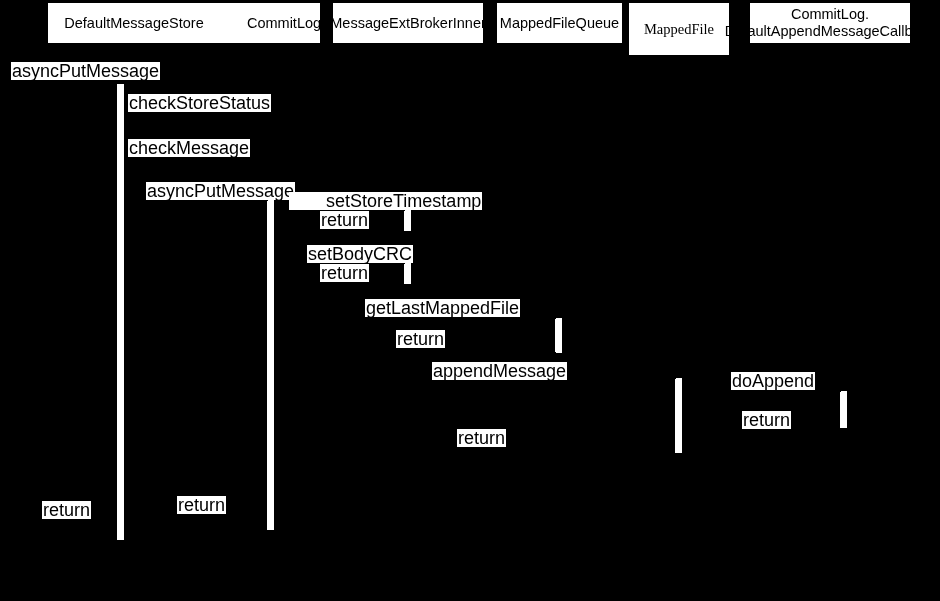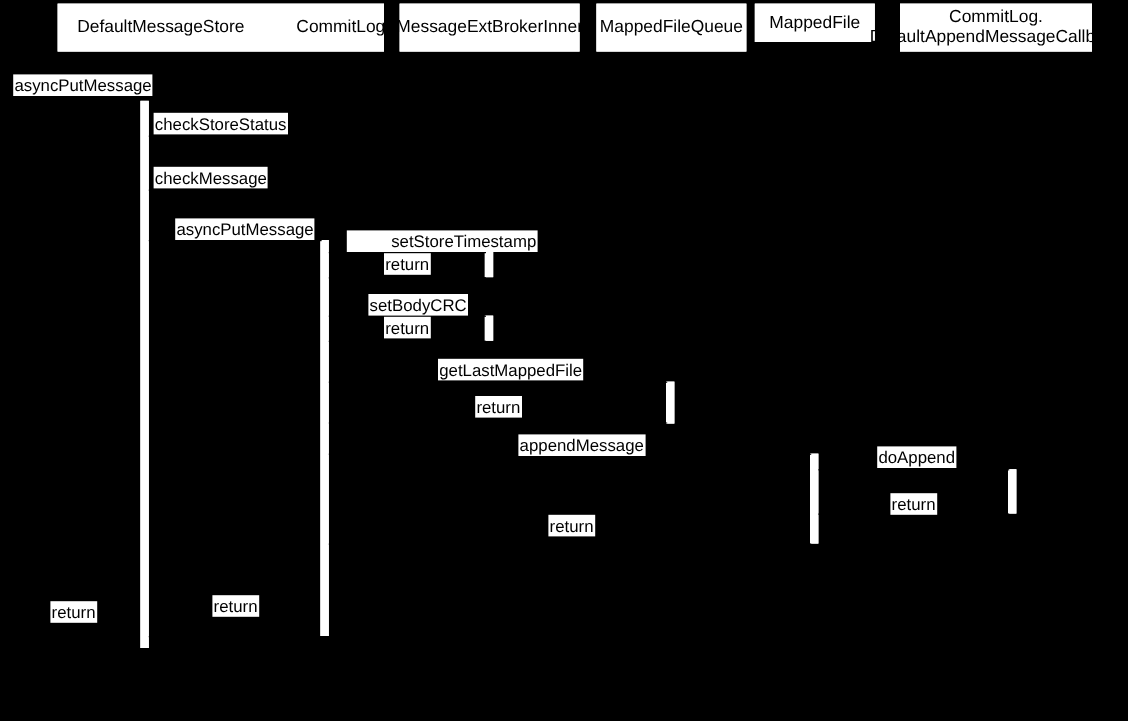--- a/index.html
+++ b/index.html
@@ -42,21 +42,21 @@
   .activation {
     position: absolute;
     background: #ffffff;
     border: 1px solid #ffffff;
     box-sizing: border-box;
   }
   .msg-label {
     position: absolute;
     background: #ffffff;
     color: #000000;
-    font-size: 14px;
+    font-size: 18px;
     line-height: 18px;
     height: 18px;
     white-space: nowrap;
     padding: 0 1px;
     box-sizing: border-box;
   }
   .msg-arrow {
     position: absolute;
     height: 1px;
     background: #000000;
@@ -73,21 +73,21 @@
 
 <div class="lifeline" style="left: 120px; top: 43px; height: 558px;"></div>
     <div class="participant-box" style="left: 48px; top: 3px; width: 172px; height: 40px;">DefaultMessageStore</div>
     <div class="lifeline" style="left: 270px; top: 43px; height: 558px;"></div>
     <div class="participant-box" style="left: 220px; top: 3px; width: 100px; height: 40px; padding-left: 32px;">CommitLog</div>
     <div class="lifeline" style="left: 408px; top: 43px; height: 558px;"></div>
     <div class="participant-box" style="left: 333px; top: 3px; width: 150px; height: 40px;">MessageExtBrokerInner</div>
     <div class="lifeline" style="left: 559px; top: 43px; height: 558px;"></div>
     <div class="participant-box" style="left: 497px; top: 3px; width: 125px; height: 40px;">MappedFileQueue</div>
     <div class="lifeline" style="left: 679px; top: 43px; height: 558px;"></div>
-    <div class="participant-box" style="left: 629px; top: 3px; width: 100px; height: 32px;">MappedFile</div>
+    <div class="participant-box" style="left: 629px; top: 3px; width: 100px; height: 52px; font-family: Liberation Serif, serif;">MappedFile</div>
     <div class="lifeline" style="left: 844px; top: 43px; height: 558px;"></div>
     <div class="participant-box" style="left: 750px; top: 3px; width: 160px; height: 40px;">CommitLog.
 DefaultAppendMessageCallback</div>
     <div class="activation" style="left: 117px; top: 84px; width: 7px; height: 456px;"></div>
     <div class="activation" style="left: 267px; top: 200px; width: 7px; height: 330px;"></div>
     <div class="activation" style="left: 404px; top: 210px; width: 7px; height: 21px;"></div>
     <div class="activation" style="left: 404px; top: 263px; width: 7px; height: 21px;"></div>
     <div class="activation" style="left: 555px; top: 318px; width: 7px; height: 35px;"></div>
     <div class="activation" style="left: 675px; top: 378px; width: 7px; height: 75px;"></div>
     <div class="activation" style="left: 840px; top: 391px; width: 7px; height: 37px;"></div>

